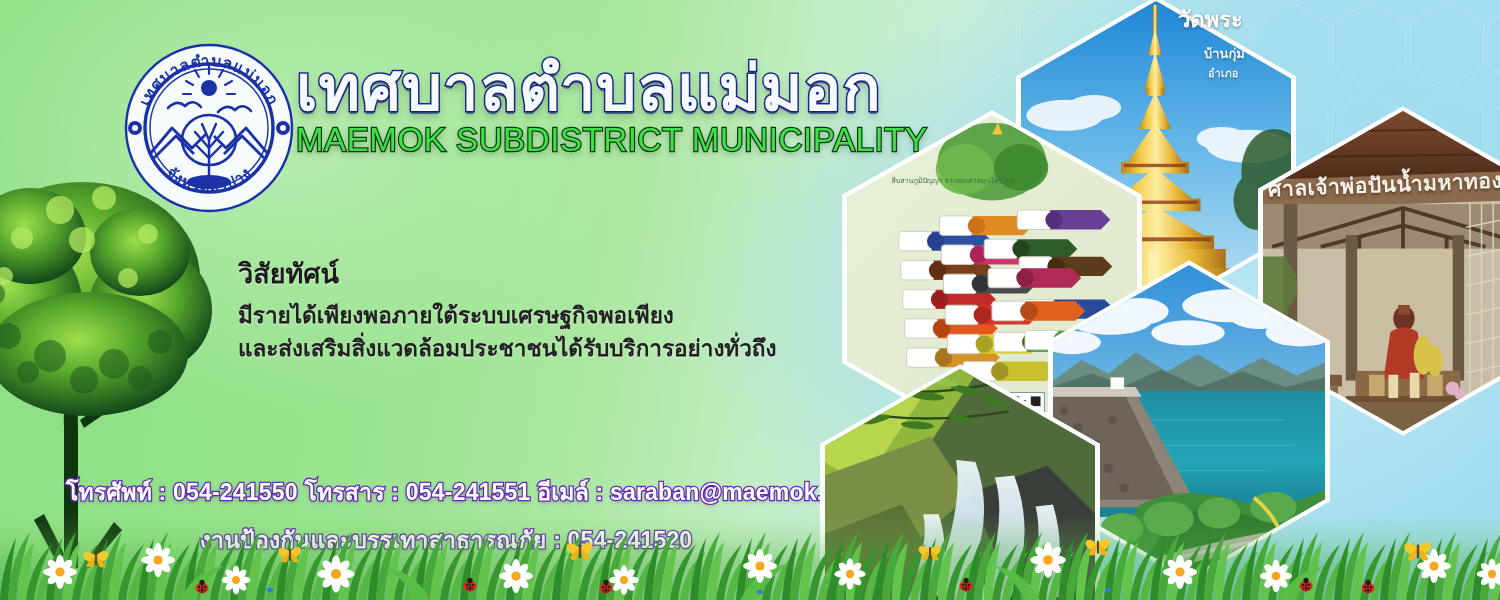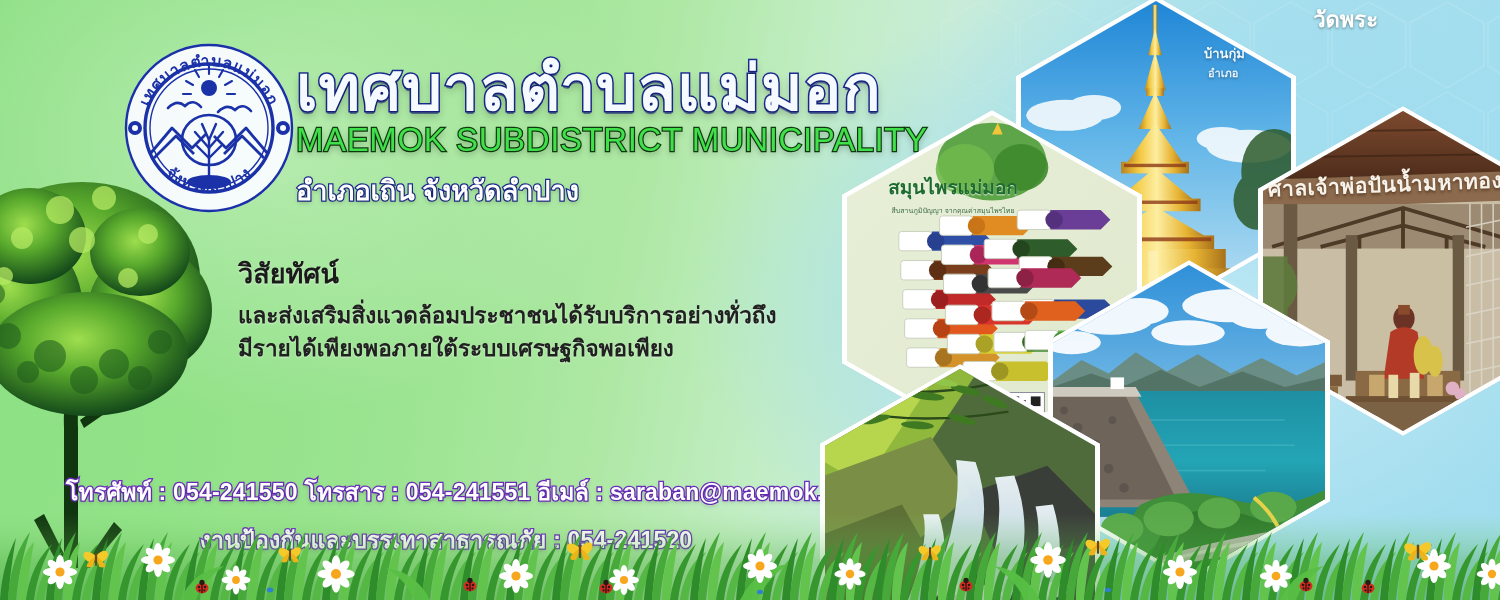--- a/index.html
+++ b/index.html
@@ -154,21 +154,21 @@
   }
   .hex svg{ display:block; width:100%; height:100%; }
 
   
   .pagoda-sign{
     position:absolute; left:1178px; top:2px; width:200px;
     text-align:left; pointer-events:none;
   }
   .pagoda-sign .l1{
     font-size:22px; font-weight:700; color:#ffffff;
-    text-shadow:0 1px 3px rgba(0,0,0,.45); white-space:nowrap;text-align:right;
+    text-shadow:0 1px 3px rgba(0,0,0,.45); white-space:nowrap;
   }
   .pagoda-sign .l2{
     margin-top:6px; margin-left:26px;
     font-size:13px; font-weight:600; color:#eef8ff;
     text-shadow:0 1px 3px rgba(0,0,0,.4); white-space:nowrap;
   }
   .pagoda-sign .l3{
     margin-left:30px;
     font-size:11px; font-weight:700; color:#e2f2ff;
     text-shadow:0 1px 3px rgba(0,0,0,.4); white-space:nowrap;
@@ -338,27 +338,26 @@
             <path d="M89 104 L96 88"></path>
         </g>
         <ellipse cx="89" cy="146" rx="22" ry="7" fill="#1a31a8"></ellipse>
       </g>
     </svg>
   </div>
 
   <div class="head-block">
     <div class="title-th">เทศบาลตำบลแม่มอก</div>
     <div class="title-en">MAEMOK SUBDISTRICT MUNICIPALITY</div>
-    <div class="title-sub">อำเภอเถิน จังหวัดลำปาง</div>
   </div>
 
   <div class="vision">
     <div class="vision-title">วิสัยทัศน์</div>
+    <div class="vision-line">มีรายได้เพียงพอภายใต้ระบบเศรษฐกิจพอเพียง</div>
     <div class="vision-line">และส่งเสริมสิ่งแวดล้อมประชาชนได้รับบริการอย่างทั่วถึง</div>
-    <div class="vision-line">มีรายได้เพียงพอภายใต้ระบบเศรษฐกิจพอเพียง</div>
   </div>
 
   <div class="contact">
     <div class="contact-line">โทรศัพท์ : 054-241550  โทรสาร : 054-241551 อีเมล์ : saraban@maemok.go.th</div>
     <div class="contact-line">งานป้องกันและบรรเทาสาธารณภัย : 054-241520</div>
   </div>
 
   <div class="collage">
 
     <div class="hex" style="left:236px; top:8px; width:280px; height:320px;">
@@ -787,21 +786,20 @@
 
   <div class="pagoda-sign">
     <div class="l1">วัดพระ</div>
     <div class="l2">บ้านกุ่ม</div>
     <div class="l3">อำเภอ</div>
   </div>
 
   <div class="shrine-text">ศาลเจ้าพ่อปันน้ำมหาทองคำ</div>
 
   <div class="herb-text">
-    <div class="t1">สมุนไพรแม่มอก</div>
     <div class="t2">สืบสานภูมิปัญญา จากคุณค่าสมุนไพรไทย</div>
   </div>
 
   <div class="grass">
     <svg viewBox="0 0 1500 86" preserveAspectRatio="none">
       <defs>
         <linearGradient id="grassFade" x1="0" y1="0" x2="0" y2="1">
           <stop offset="0%" stop-color="#7fd16a" stop-opacity="0"></stop>
           <stop offset="55%" stop-color="#4aa83c" stop-opacity=".85"></stop>
           <stop offset="100%" stop-color="#2e8a2a"></stop>

